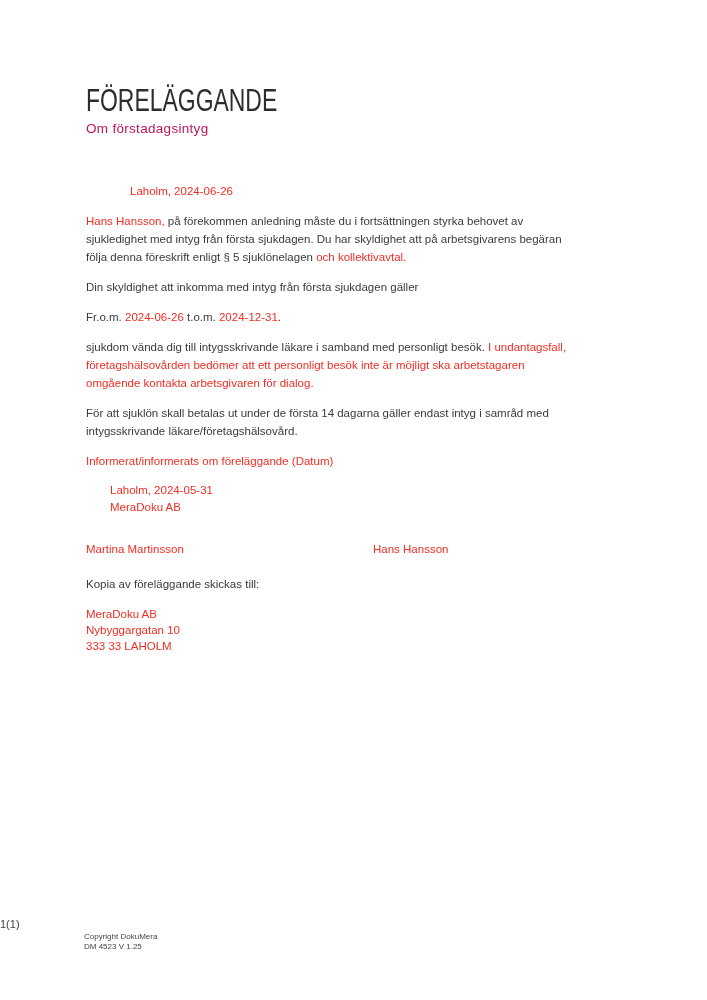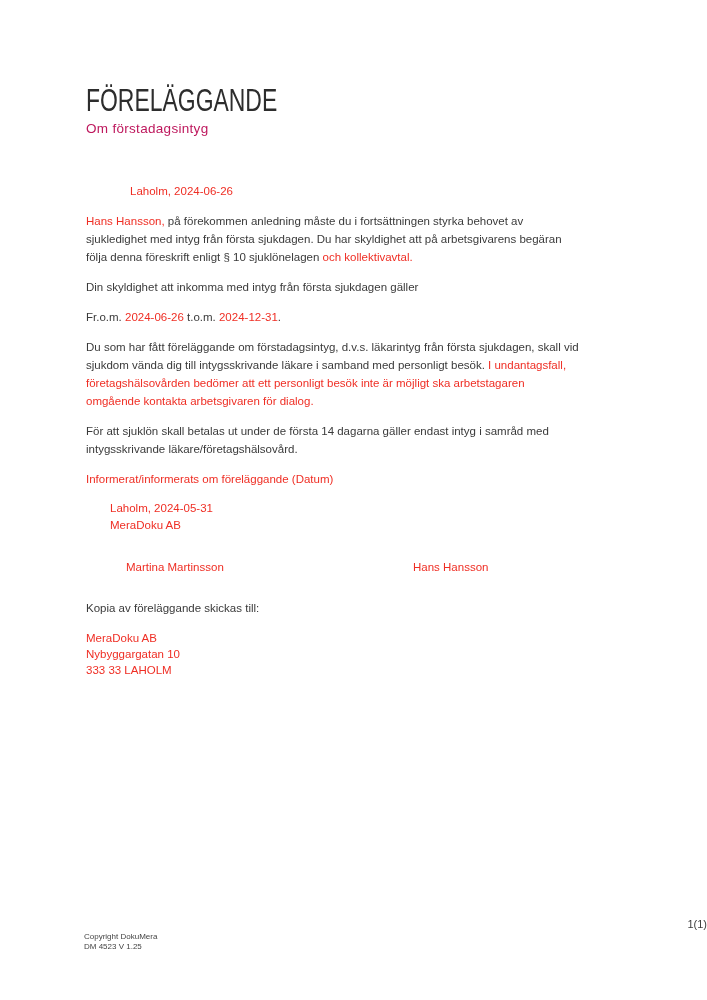--- a/index.html
+++ b/index.html
@@ -48,32 +48,31 @@
     line-height:18px;
     white-space:nowrap;
   }
   .red{color:var(--red);}
   .mt{margin-top:12px;}
   .mt-date{margin-top:46px;padding-left:44px;}
   .tight .line{line-height:17px;padding-left:24px;}
   .sig-row{
     display:flex;
     margin-top:24px;
-    margin-left:40px;
   }
   .sig-left{width:287px;}
-  .mt-copy{margin-top:23px;}
+  .mt-copy{margin-top:17px;}
   .addr{margin-top:13px;}
   .addr .line{line-height:16px;}
   .page-number{
     position:absolute;
     top:917px;
     left:0;
     width:100%;
-    text-align:right;
+    text-align:left;
     font-size:11px;
     line-height:14px;
     color:#3d3d3d;
   }
   .copyright{
     position:absolute;
     left:84px;
     top:932px;
     font-size:8px;
     line-height:10px;
@@ -87,29 +86,28 @@
   <div class="content">
 
     <h1 class="title">FÖRELÄGGANDE</h1>
     <div class="subtitle">Om förstadagsintyg</div>
 
     <div class="line red mt-date">Laholm, 2024-06-26</div>
 
     <div class="mt">
       <div class="line"><span class="red">Hans Hansson,</span><span> på förekommen anledning måste du i fortsättningen styrka behovet av</span></div>
       <div class="line">sjukledighet med intyg från första sjukdagen. Du har skyldighet att på arbetsgivarens begäran</div>
-      <div class="line"><span>följa denna föreskrift enligt § 10 sjuklönelagen </span><span class="red">och kollektivavtal.</span></div>
+      <div class="line"><span>följa denna föreskrift enligt § 5 sjuklönelagen </span><span class="red">och kollektivavtal.</span></div>
     </div>
 
     <div class="line mt">Din skyldighet att inkomma med intyg från första sjukdagen gäller</div>
 
     <div class="line mt"><span>Fr.o.m. </span><span class="red">2024-06-26</span><span> t.o.m. </span><span class="red">2024-12-31</span><span>.</span></div>
 
     <div class="mt">
-      <div class="line">Du som har fått föreläggande om förstadagsintyg, d.v.s. läkarintyg från första sjukdagen, skall vid</div>
       <div class="line"><span>sjukdom vända dig till intygsskrivande läkare i samband med personligt besök.</span><span class="red"> I undantagsfall,</span></div>
       <div class="line red">företagshälsovården bedömer att ett personligt besök inte är möjligt ska arbetstagaren</div>
       <div class="line red">omgående kontakta arbetsgivaren för dialog.</div>
     </div>
 
     <div class="mt">
       <div class="line">För att sjuklön skall betalas ut under de första 14 dagarna gäller endast intyg i samråd med</div>
       <div class="line">intygsskrivande läkare/företagshälsovård.</div>
     </div>
 

